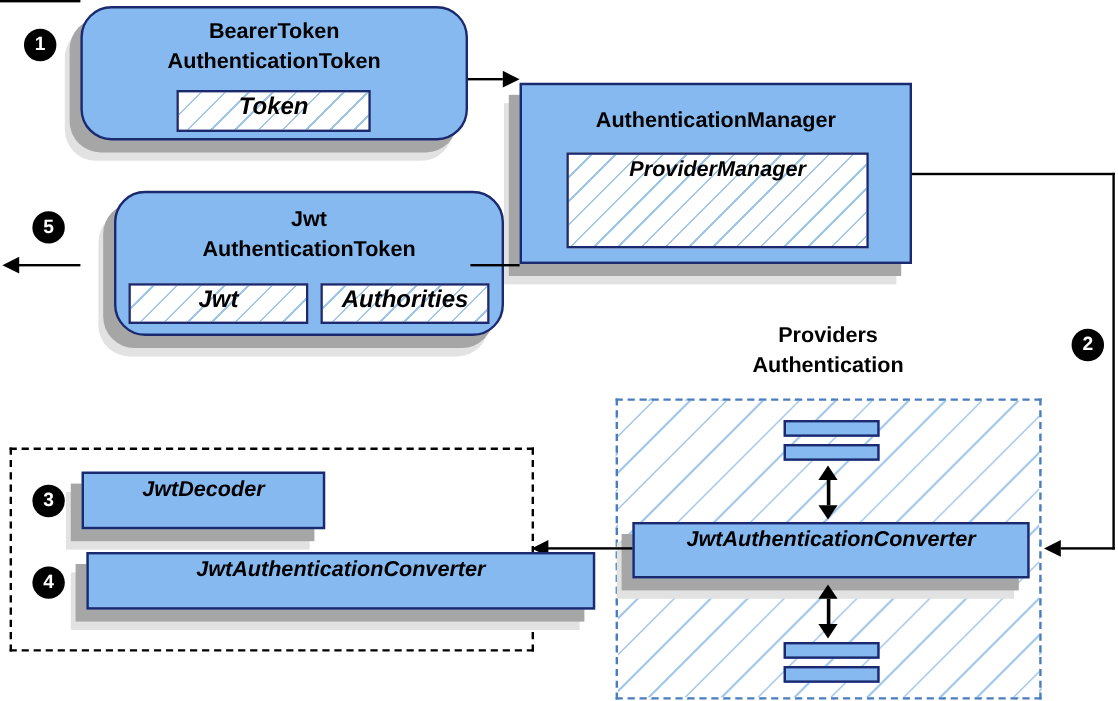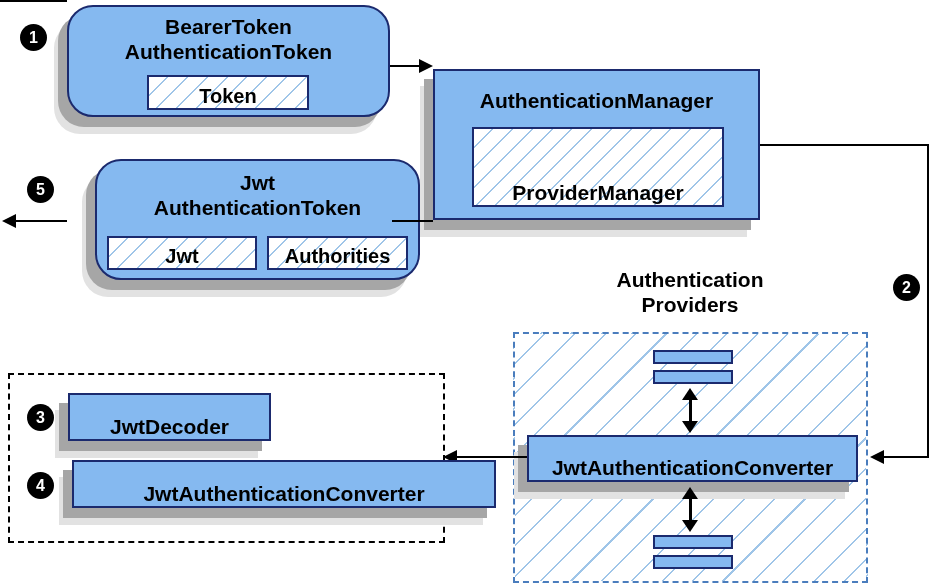--- a/index.html
+++ b/index.html
@@ -14,22 +14,22 @@
   .shadow{box-shadow:-9px 10px 0 #a6a6a6,-13px 17px 0 #e2e2e2;}
   .rounded{border-radius:26px;}
   .hatch{
     background-color:#fff;
     background-image:repeating-linear-gradient(135deg,rgba(0,0,0,0) 0px,rgba(0,0,0,0) 12.5px,#9fc5e8 12.5px,#9fc5e8 14px);
   }
   .hatch-big{
     background-color:#fff;
     background-image:repeating-linear-gradient(135deg,rgba(0,0,0,0) 0px,rgba(0,0,0,0) 20px,#9fc5e8 20px,#9fc5e8 21.5px);
   }
-  .flex-center{display:flex;align-items:flex-end;justify-content:center;text-align:center;}
-  .t21{font-size:21px;line-height:25px;}
+  .flex-center{display:flex;align-items:flex-start;justify-content:center;text-align:center;font-style:italic;}
+  .t21{font-size:18px;line-height:25px;}
   .t20{font-size:20px;line-height:24px;}
   .titleblock{text-align:center;}
   .hline{position:absolute;height:2px;background:#000;}
   .vline{position:absolute;width:2px;background:#000;}
   .tri-right{position:absolute;width:0;height:0;border-top:7px solid transparent;border-bottom:7px solid transparent;border-left:14px solid #000;}
   .tri-left{position:absolute;width:0;height:0;border-top:7px solid transparent;border-bottom:7px solid transparent;border-right:14px solid #000;}
   .badge{
     position:absolute;width:27px;height:27px;border-radius:50%;
     background:#000;color:#fff;font-size:16px;
     display:flex;align-items:center;justify-content:center;
@@ -94,22 +94,22 @@
   </div>
 
   <div class="tri-left" style="left:2px;top:214px;"></div>
   <div class="hline" style="left:15px;top:220px;width:52px;"></div>
   <div class="hline" style="left:392px;top:220px;width:41px;"></div>
   <div class="badge" style="left:27px;top:176px;">
     <span>5</span>
   </div>
 
   <div class="titleblock t21" style="position:absolute;left:555px;top:267px;width:270px;">
+    <div>Providers</div>
     <div>Authentication</div>
-    <div>Providers</div>
   </div>
 
   <div class="dashed-blue hatch-big" style="left:513px;top:332px;width:355px;height:251px;">
     <div class="bar" style="left:138px;top:16px;"></div>
     <div class="bar" style="left:138px;top:36px;"></div>
 
     <div class="dbl" style="left:167px;top:54px;height:45px;">
       <span class="tip-up"></span>
         <span class="stem"></span>
         <span class="tip-down"></span>

